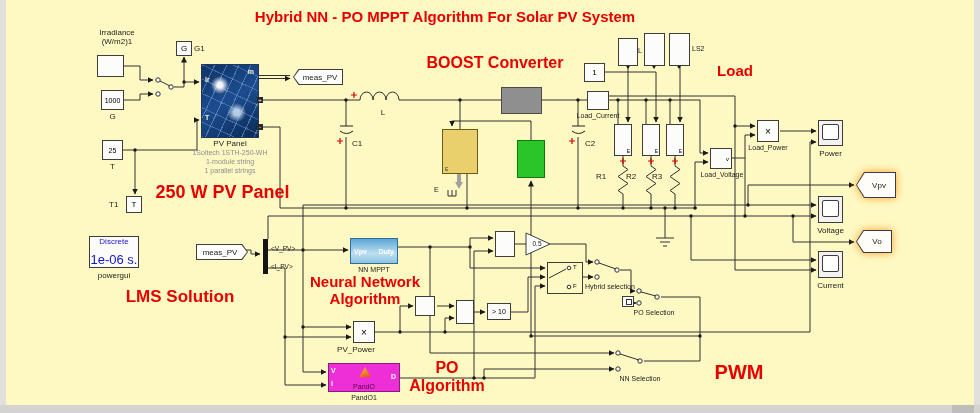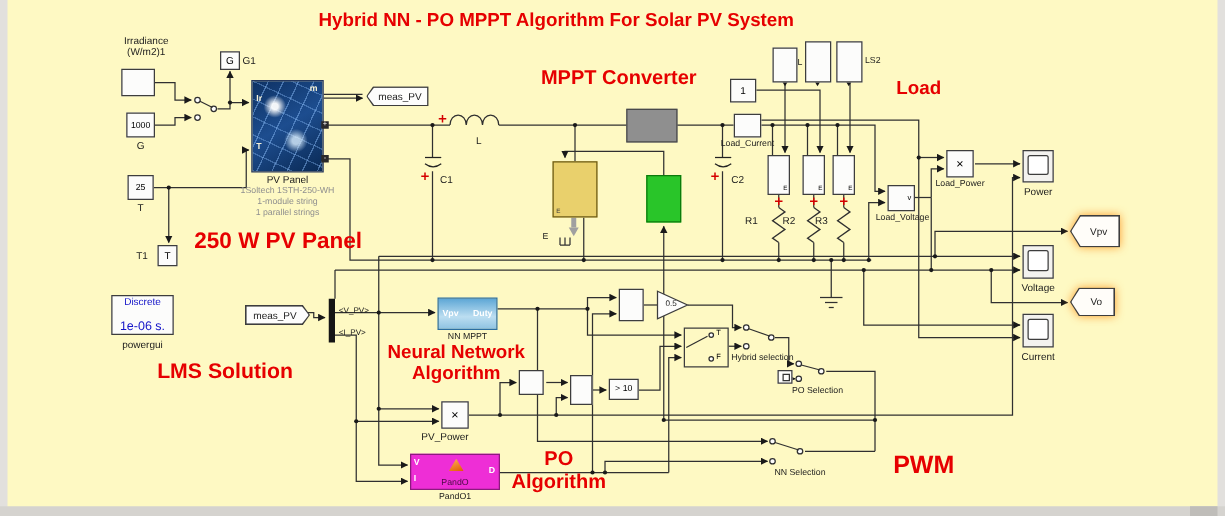--- a/index.html
+++ b/index.html
@@ -271,21 +271,21 @@
       <circle cx="430" cy="247" r="1.7"></circle>
         <circle cx="470" cy="247" r="1.7"></circle>
       <circle cx="474" cy="378" r="1.7"></circle>
         <circle cx="484" cy="378" r="1.7"></circle>
       <circle cx="700" cy="336" r="1.7"></circle>
         <circle cx="531" cy="336" r="1.7"></circle>
     </g>
   </svg>
 
   <div class="red" style="left:145px;top:8px;width:600px;font-size:15px">Hybrid NN - PO MPPT Algorithm For Solar PV System</div>
-  <div class="red" style="left:420px;top:54px;width:150px;font-size:16px">MPPT Converter</div>
+  <div class="red" style="left:420px;top:54px;width:150px;font-size:16px">BOOST Converter</div>
   <div class="red" style="left:705px;top:62px;width:60px;font-size:15px">Load</div>
   <div class="red" style="left:150px;top:182px;width:145px;font-size:18px">250 W PV Panel</div>
   <div class="red" style="left:120px;top:287px;width:120px;font-size:17px">LMS Solution</div>
   <div class="red" style="left:295px;top:273px;width:140px;font-size:15px">Neural Network</div>
   <div class="red" style="left:295px;top:290px;width:140px;font-size:15px">Algorithm</div>
   <div class="red" style="left:407px;top:359px;width:80px;font-size:16px">PO</div>
   <div class="red" style="left:407px;top:377px;width:80px;font-size:16px">Algorithm</div>
   <div class="red" style="left:689px;top:361px;width:100px;font-size:20px">PWM</div>
 
   <div class="lbl" style="left:86px;top:28px;width:62px">
@@ -371,21 +371,21 @@
     <div class="tagback"></div>
       <div class="tagface">Vpv</div>
   </div>
   <div class="tagwrap" style="left:856px;top:230px;width:36px;height:23px">
     <div class="tagback"></div>
       <div class="tagface">Vo</div>
   </div>
 
   <div class="blk" style="left:89px;top:236px;width:50px;height:32px;display:flex;flex-direction:column;align-items:center;justify-content:space-between">
     <span style="font-size:8px;color:#1414c8">Discrete</span>
-    <span style="font-size:10px;color:#1414c8">1e-06 s.</span>
+    <span style="font-size:13px;color:#1414c8">1e-06 s.</span>
   </div>
   <div class="lbl" style="left:89px;top:271px;width:50px">powergui</div>
 
   <div class="abs" style="left:196px;top:244px;width:52px;height:16px">
     <div class="fromback"></div>
       <div class="fromface">meas_PV</div>
   </div>
   <div class="busbar" style="left:263px;top:239px;width:5px;height:35px"></div>
   <div class="lbl" style="left:271px;top:245px;font-size:6.5px">&lt;V_PV&gt;</div>
   <div class="lbl" style="left:271px;top:263px;font-size:6.5px">&lt;I_PV&gt;</div>

